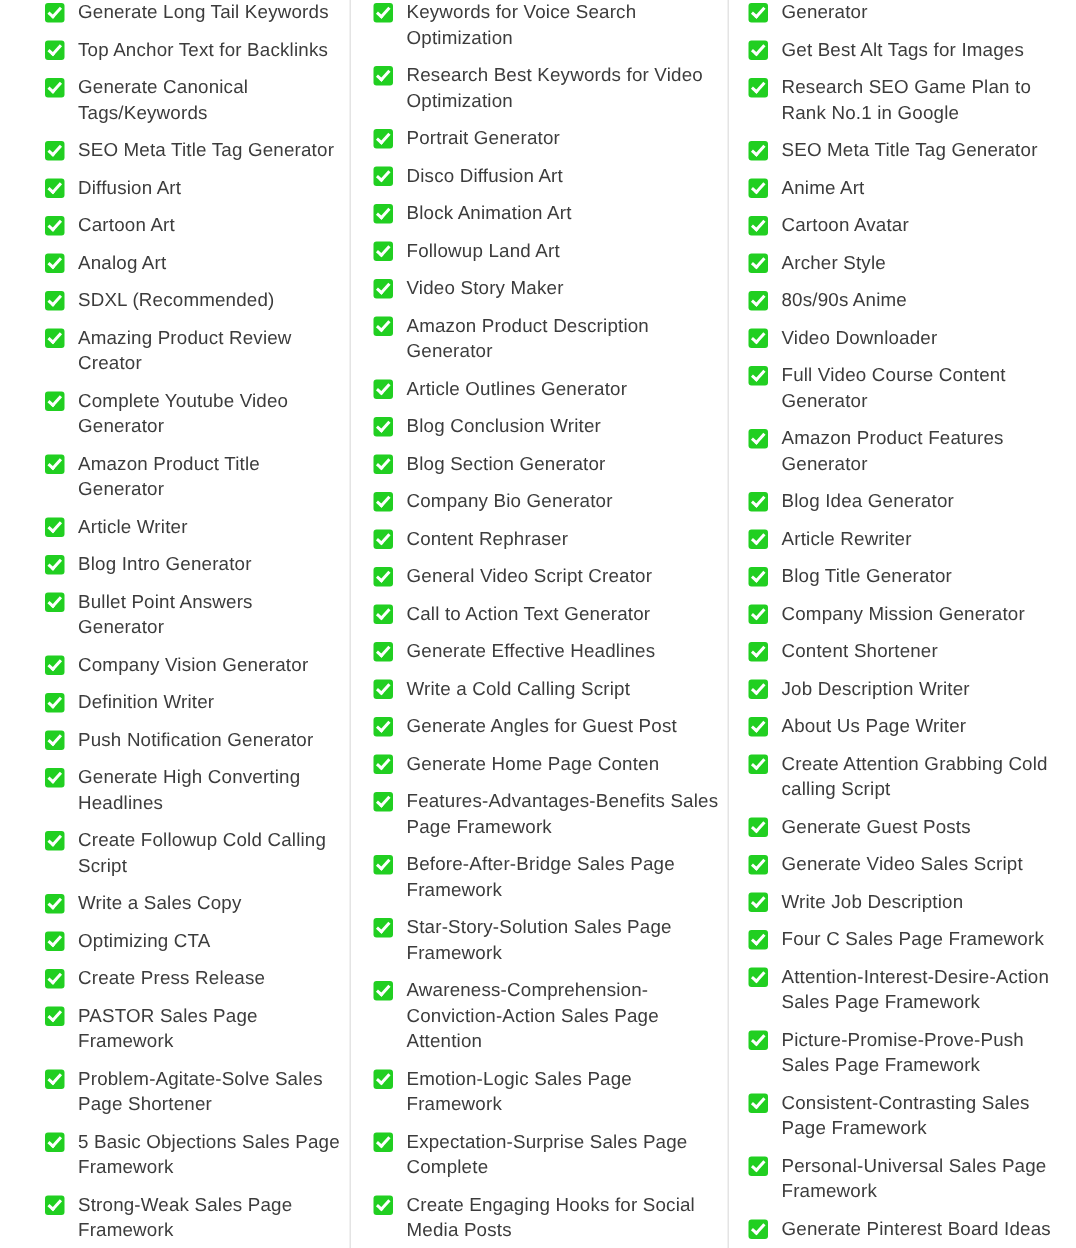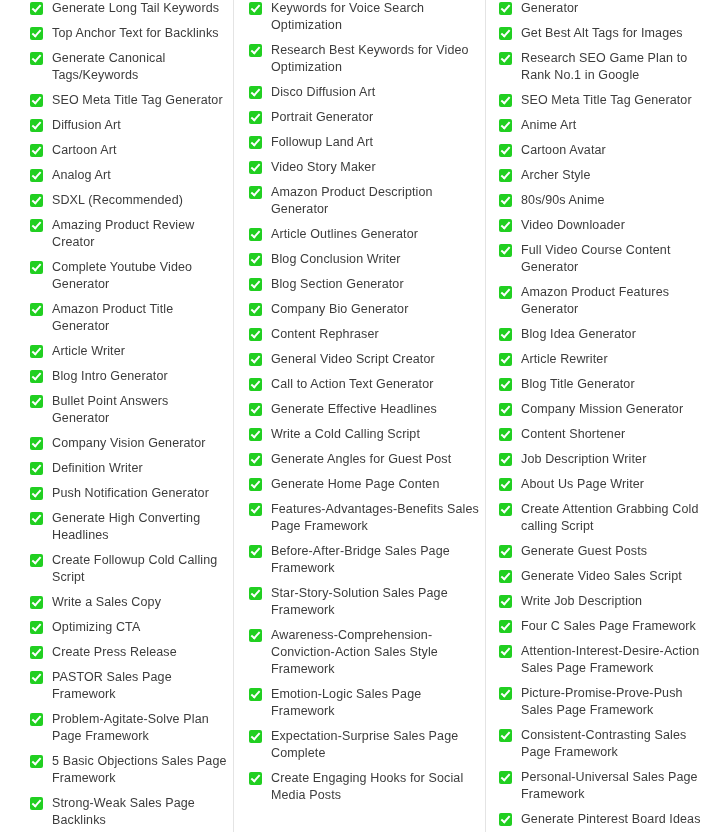--- a/index.html
+++ b/index.html
@@ -162,49 +162,53 @@
     <div class="item">
         <span class="check"></span>
         <span class="label">Create Press Release</span>
       </div>
     <div class="item">
         <span class="check"></span>
         <span class="label">PASTOR Sales Page Framework</span>
       </div>
     <div class="item">
         <span class="check"></span>
-        <span class="label">Problem-Agitate-Solve Plan Page Framework</span>
+        <span class="label">Problem-Agitate-Solve Sales Page Shortener</span>
       </div>
     <div class="item">
         <span class="check"></span>
         <span class="label">5 Basic Objections Sales Page Framework</span>
       </div>
     <div class="item">
         <span class="check"></span>
-        <span class="label">Strong-Weak Sales Page Backlinks</span>
+        <span class="label">Strong-Weak Sales Page Framework</span>
       </div>
 
   </div>
 
   <div class="column col-2">
     <div class="item">
         <span class="check"></span>
         <span class="label">Keywords for Voice Search Optimization</span>
       </div>
     <div class="item">
         <span class="check"></span>
         <span class="label">Research Best Keywords for Video Optimization</span>
       </div>
     <div class="item">
         <span class="check"></span>
+        <span class="label">Portrait Generator</span>
+      </div>
+    <div class="item">
+        <span class="check"></span>
         <span class="label">Disco Diffusion Art</span>
       </div>
     <div class="item">
         <span class="check"></span>
-        <span class="label">Portrait Generator</span>
+        <span class="label">Block Animation Art</span>
       </div>
     <div class="item">
         <span class="check"></span>
         <span class="label">Followup Land Art</span>
       </div>
     <div class="item">
         <span class="check"></span>
         <span class="label">Video Story Maker</span>
       </div>
     <div class="item">
@@ -262,21 +266,21 @@
     <div class="item">
         <span class="check"></span>
         <span class="label">Before-After-Bridge Sales Page Framework</span>
       </div>
     <div class="item">
         <span class="check"></span>
         <span class="label">Star-Story-Solution Sales Page Framework</span>
       </div>
     <div class="item">
         <span class="check"></span>
-        <span class="label">Awareness-Comprehension-Conviction-Action Sales Style Framework</span>
+        <span class="label">Awareness-Comprehension-Conviction-Action Sales Page Attention</span>
       </div>
     <div class="item">
         <span class="check"></span>
         <span class="label">Emotion-Logic Sales Page Framework</span>
       </div>
     <div class="item">
         <span class="check"></span>
         <span class="label">Expectation-Surprise Sales Page Complete</span>
       </div>
     <div class="item">

